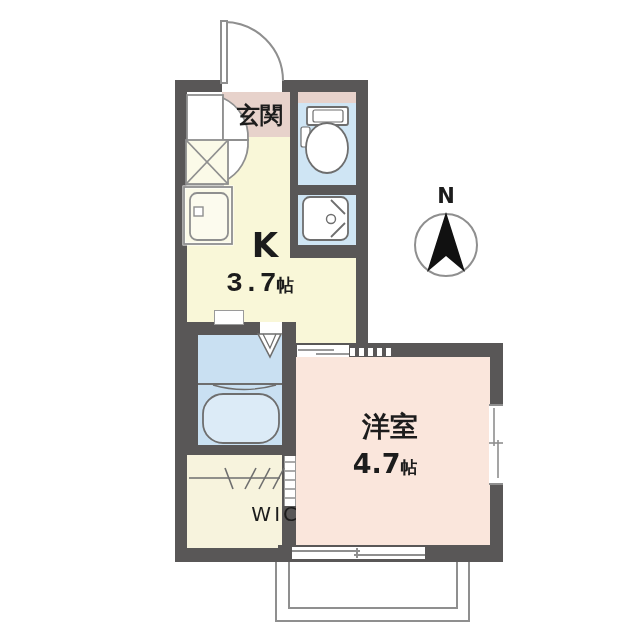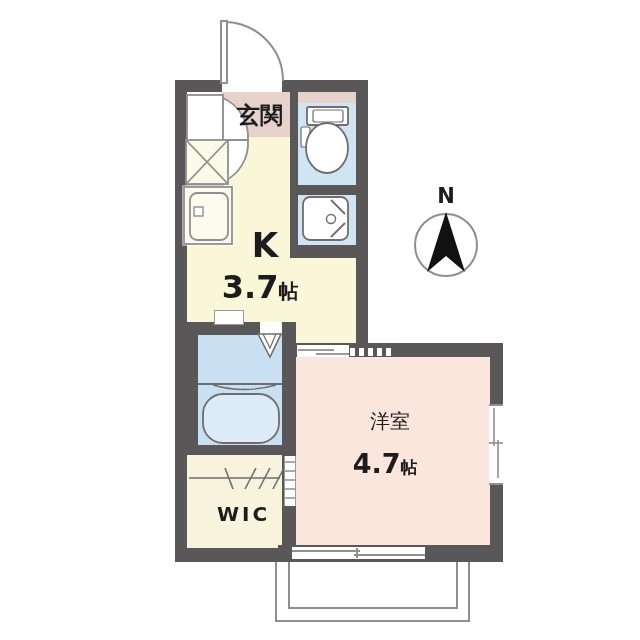--- a/index.html
+++ b/index.html
@@ -21,25 +21,25 @@
   .dashwin{position:absolute;z-index:3;
            background:repeating-linear-gradient(90deg,#fff 0 5px,#595757 5px 9px);}
   .wicdoor{position:absolute;z-index:3;background:#fff;
            border-left:1px solid #9a9a9a;border-right:1px solid #9a9a9a;
            background-image:repeating-linear-gradient(0deg,#fff 0 7px,#aaa 7px 9px);}
   svg.fix{position:absolute;left:0;top:0;z-index:4;pointer-events:none;}
   
   .lbl{position:absolute;z-index:5;text-align:center;white-space:nowrap;}
   .lbl-genkan{left:222px;top:100px;width:76px;font-size:23px;font-weight:700;}
   .lbl-k{left:200px;top:228px;width:130px;font-size:34px;font-weight:700;line-height:1.0;}
-  .lbl-ksize{left:190px;top:268px;width:140px;font-size:32px;font-weight:700;}
-  .lbl-west{left:320px;top:408px;width:140px;font-size:20px;font-weight:400;}
+  .lbl-ksize{left:190px;top:268px;width:140px;font-size:28px;font-weight:700;font-family:Liberation Mono, monospace;}
+  .lbl-west{left:320px;top:408px;width:140px;font-size:28px;font-weight:700;}
   .lbl-westsize{left:315px;top:448px;width:140px;font-size:27px;font-weight:700;}
   .unit{font-size:0.62em;font-weight:700;}
-  .lbl-wic{left:187px;top:502px;width:113px;font-size:20px;font-weight:700;letter-spacing:3px;}
+  .lbl-wic{left:187px;top:502px;width:113px;font-size:20px;font-weight:400;letter-spacing:3px;text-align:right;}
   .lbl-balcony{left:288px;top:570px;width:170px;font-size:23px;font-weight:600;}
   .lbl-n{left:410px;top:184px;width:72px;font-size:21px;font-weight:800;}
   
   .bal{position:absolute;border:2px solid #8f8f8f;background:transparent;z-index:1;}
 </style>
 </head>
 <body>
 
 <div class="canvas">
 

